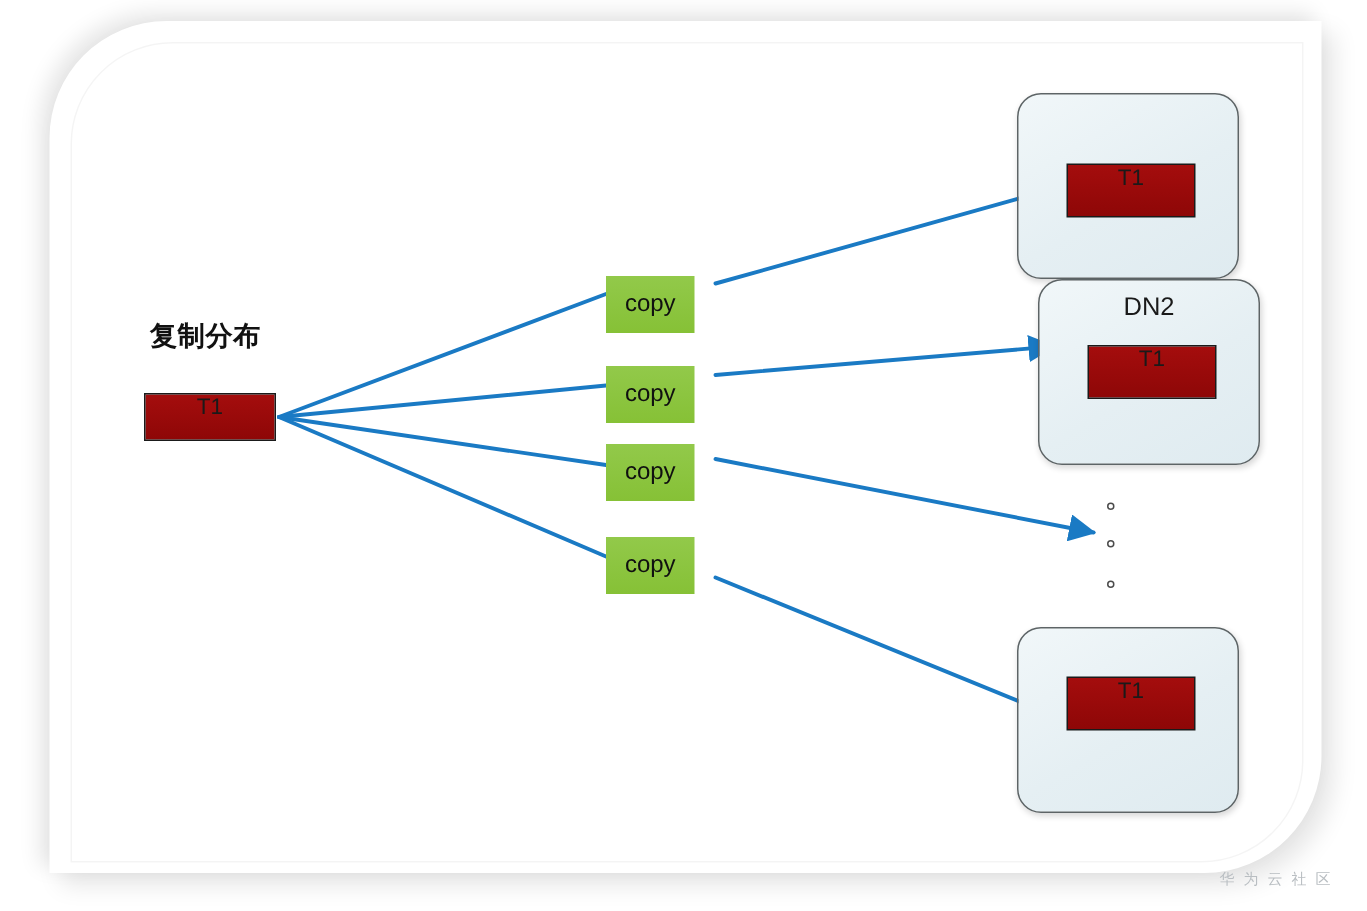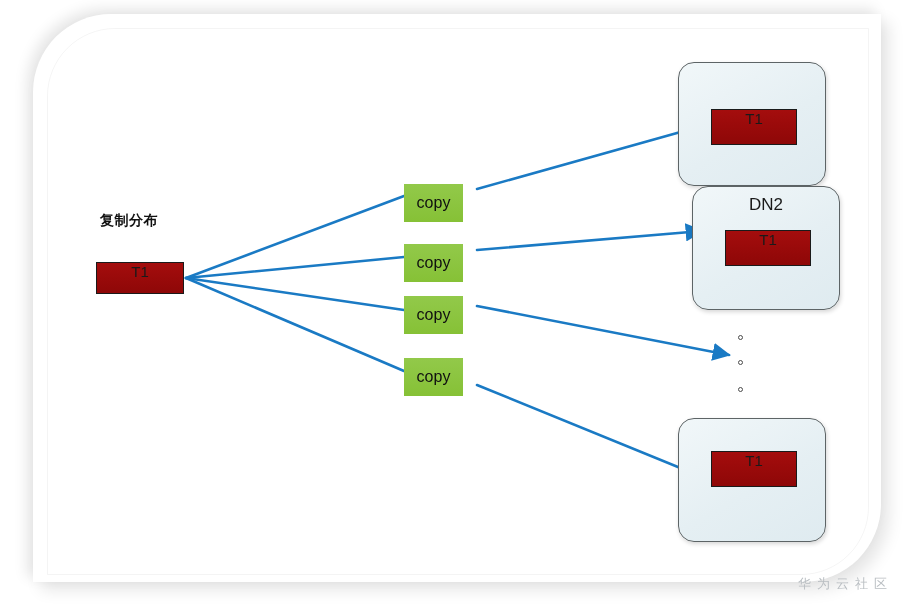--- a/index.html
+++ b/index.html
@@ -47,21 +47,21 @@
     left: 0;
     top: 0;
     width: 911px;
     height: 607px;
   }
 
   
   .diagram-title {
     position: absolute;
     font-weight: bold;
-    font-size: 14px;
+    font-size: 18px;
     color: #111111;
     letter-spacing: 0.5px;
     white-space: nowrap;
   }
 
   
   .tbox {
     position: absolute;
     background: #9e0b0b;
     background: linear-gradient(180deg, #a40d0d 0%, #8e0707 100%);
@@ -142,21 +142,21 @@
   }
   .vdots span:nth-child(1) { top: 0px; }
   .vdots span:nth-child(2) { top: 25px; }
   .vdots span:nth-child(3) { top: 52px; }
 
   
   .watermark {
     position: absolute;
     right: 18px;
     bottom: 14px;
-    font-size: 13px;
+    font-size: 10px;
     letter-spacing: 6px;
     color: #b9bec2;
     white-space: nowrap;
   }
 </style>
 </head>
 <body>
 
 <div id="stage">
 

